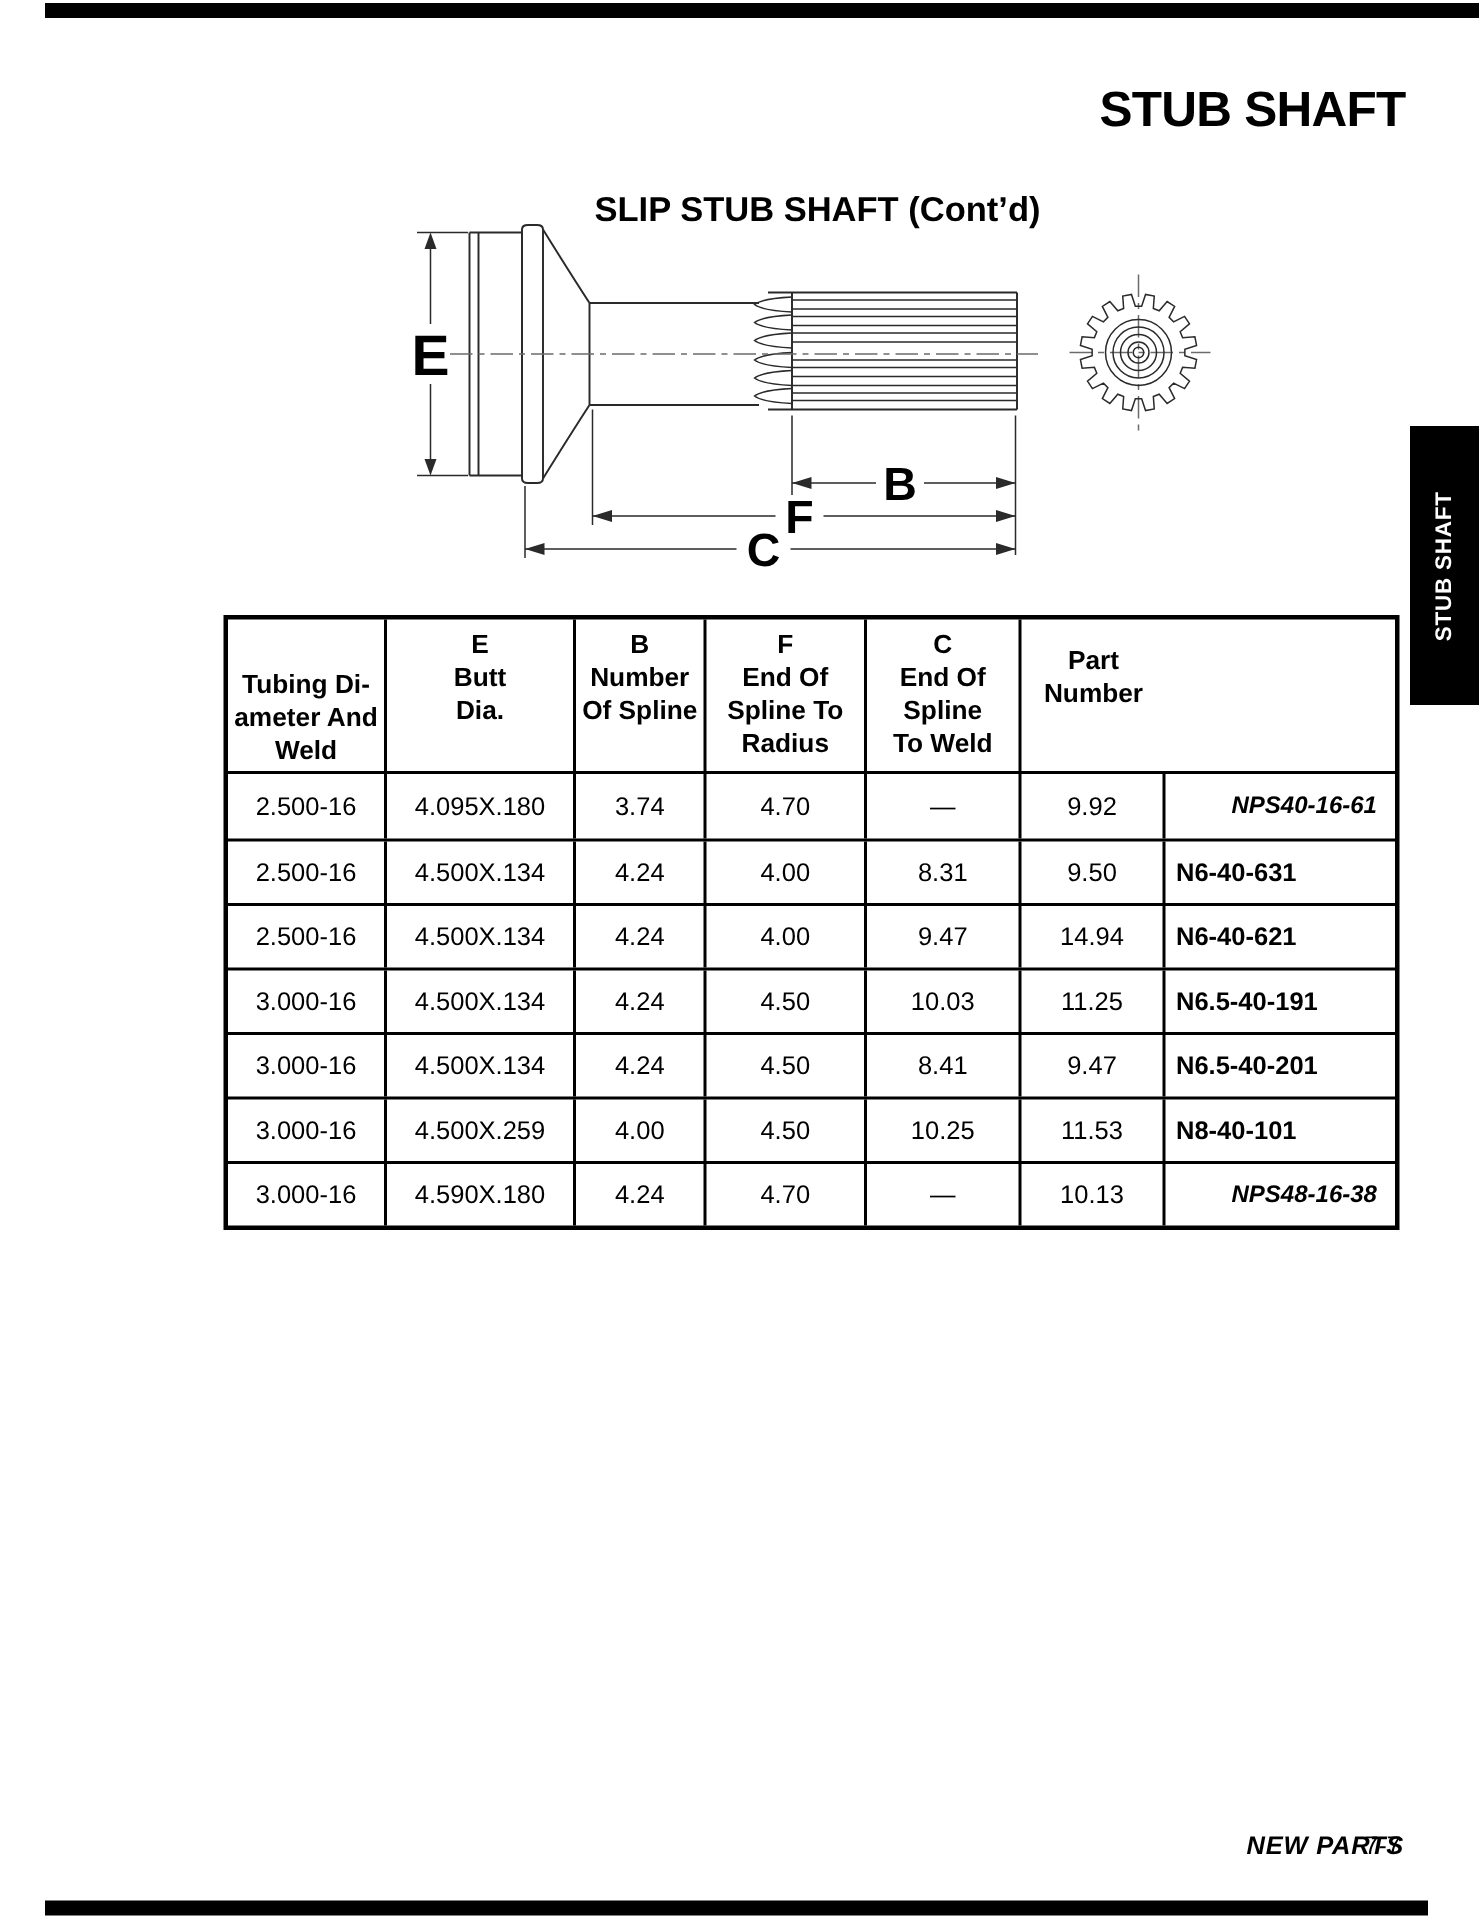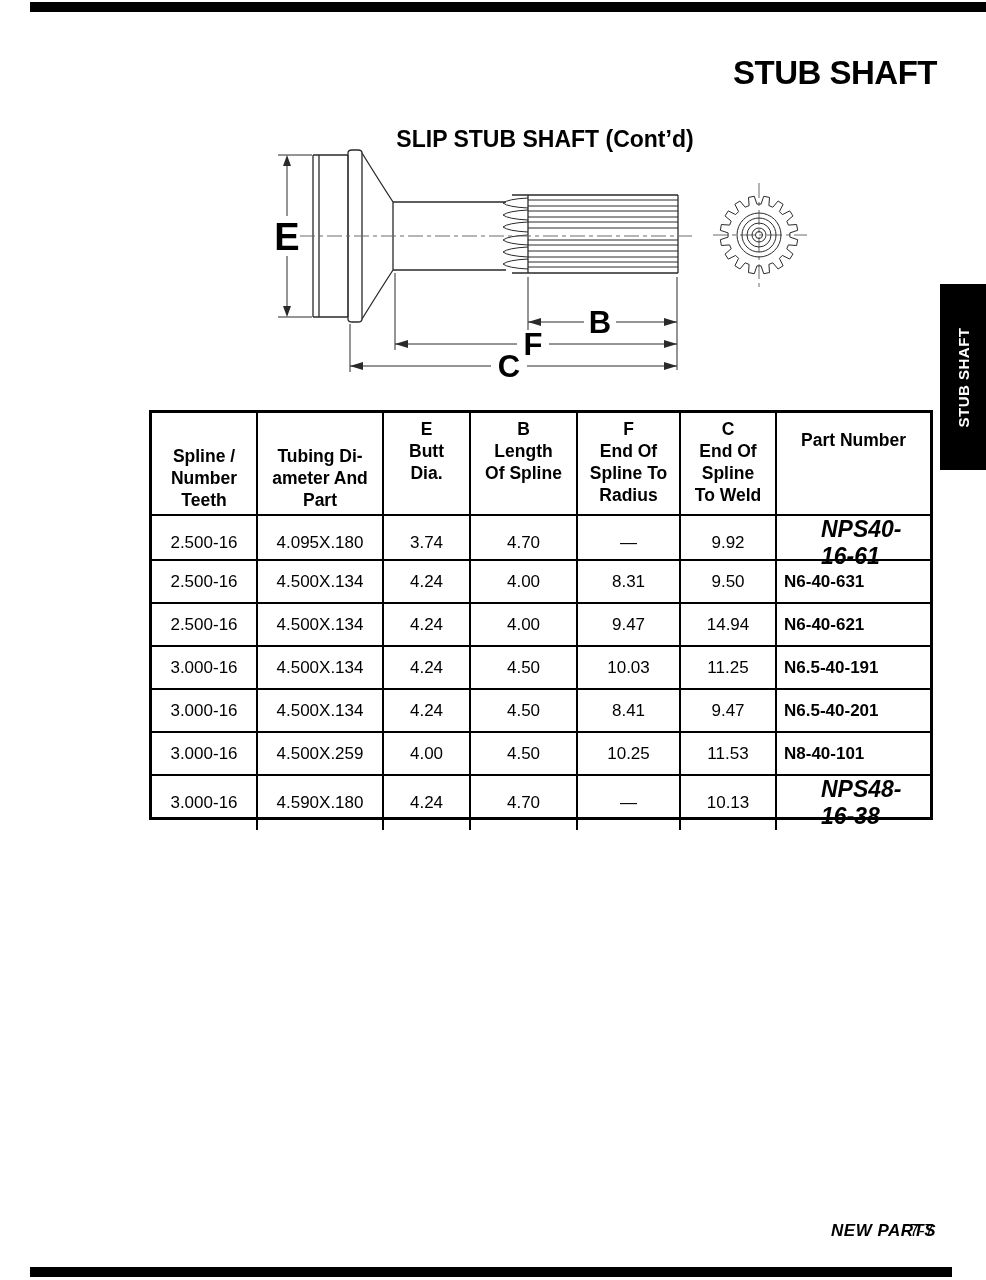--- a/index.html
+++ b/index.html
@@ -69,21 +69,21 @@
   .h-mid    { justify-content:flex-start; padding-top:16px; }
 
   .dcell {
     display:flex; align-items:center; justify-content:center;
     font-size:17px;
   }
   .pcell {
     display:flex; align-items:center; justify-content:flex-start;
     padding-left:7px; font-size:17px; font-weight:bold;
   }
-  .pcell.newpart { font-style:italic; font-size:23px;padding-left:44px; }
+  .pcell.newpart { font-style:italic; font-size:16px;padding-left:44px; }
 </style>
 </head>
 <body>
 
 <div class="abs top-rule"></div>
 <div class="abs bottom-rule"></div>
 
 <div class="abs side-tab">
   <span>STUB SHAFT</span>
 </div>
@@ -147,37 +147,32 @@
       <circle class="dthin" cx="759" cy="235" r="12"></circle>
       <circle class="dthin" cx="759" cy="235" r="7"></circle>
       <circle class="dthin" cx="759" cy="235" r="3.5"></circle>
     </g>
   </svg>
 </div>
 
 <div class="abs dtable">
   <div class="trow hrow" id="thead-row">
       <div class="hcell h-bottom">
-        <div>Spline /</div>
-        <div>Number</div>
-        <div>Teeth</div>
-      </div>
-      <div class="hcell h-bottom">
         <div>Tubing Di-</div>
         <div>ameter And</div>
-        <div>Part</div>
+        <div>Weld</div>
       </div>
       <div class="hcell h-top">
         <div>E</div>
         <div>Butt</div>
         <div>Dia.</div>
       </div>
       <div class="hcell h-top">
         <div>B</div>
-        <div>Length</div>
+        <div>Number</div>
         <div>Of Spline</div>
       </div>
       <div class="hcell h-top">
         <div>F</div>
         <div>End Of</div>
         <div>Spline To</div>
         <div>Radius</div>
       </div>
       <div class="hcell h-top">
         <div>C</div>

